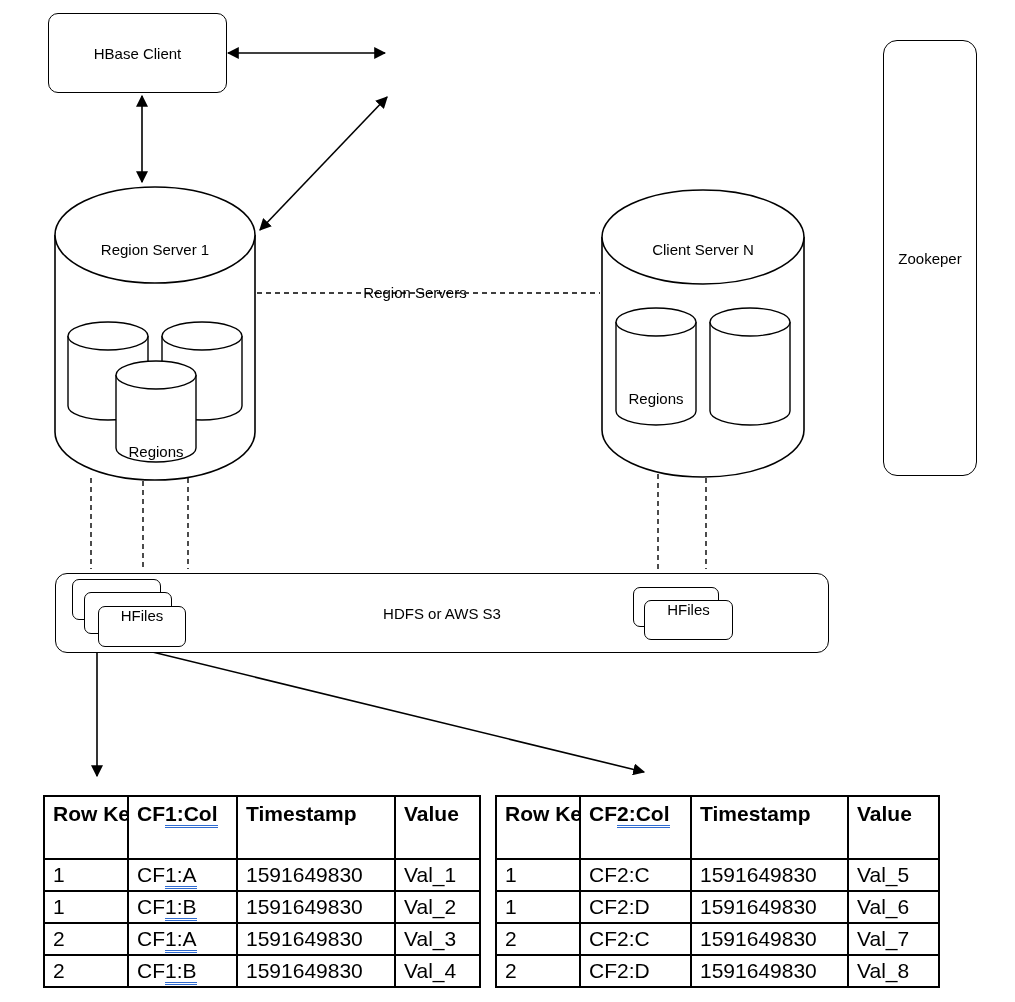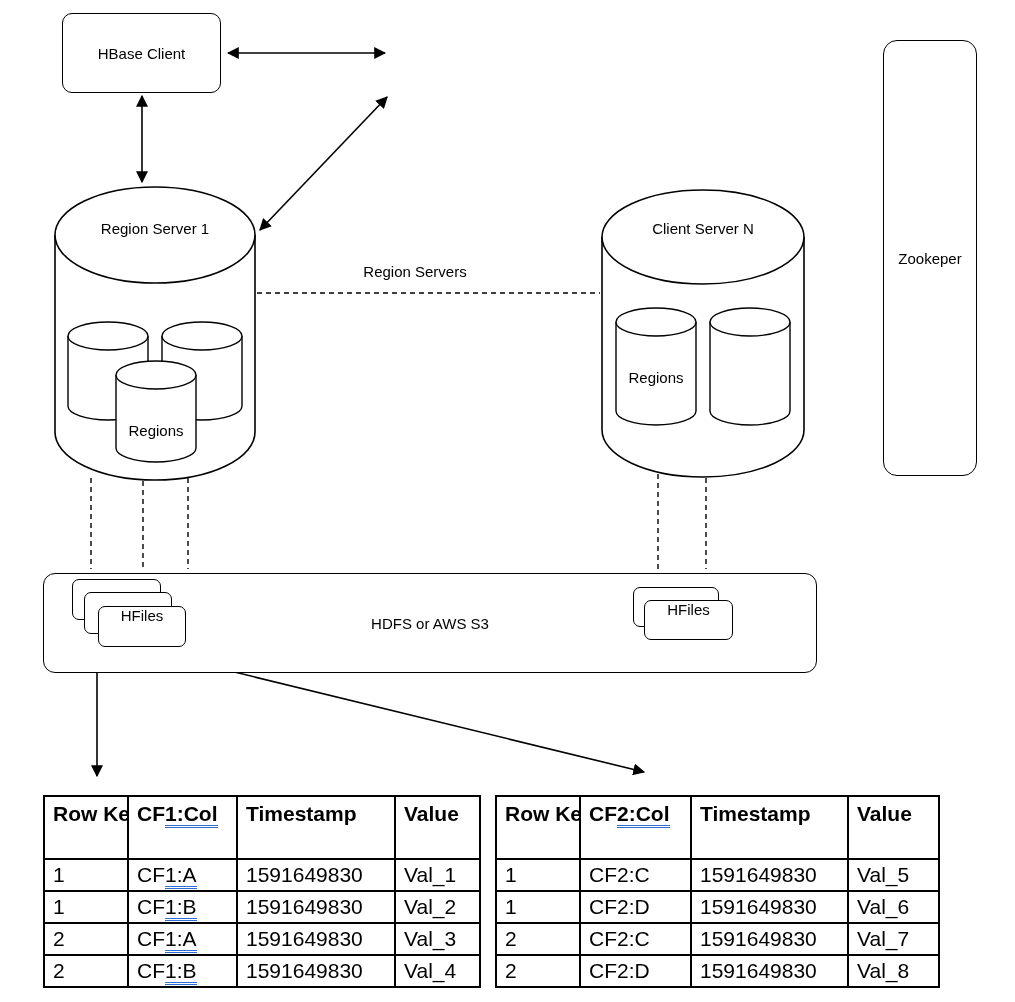--- a/index.html
+++ b/index.html
@@ -9,20 +9,21 @@
   }
   #shapes{position:absolute;left:0;top:0;width:1015px;height:1002px;}
   .box{
     position:absolute;box-sizing:border-box;background:#fff;border:1.5px solid #000;
     display:flex;align-items:center;justify-content:center;font-size:15px;
   }
   .rounded{border-radius:10px;}
   .lbl{
     position:absolute;font-size:15px;text-align:center;white-space:nowrap;
     transform:translate(-50%,-50%);
+    margin-top:21px;
   }
   .hfile{
     position:absolute;box-sizing:border-box;background:#fff;border:1.5px solid #000;
     border-radius:7px;display:flex;align-items:flex-start;justify-content:center;font-size:15px;margin-left:16px;
   }
   .dtable{
     position:absolute;border-collapse:collapse;table-layout:fixed;
     font-family:"Liberation Sans", sans-serif;background:#fff;
   }
   .dtable th,.dtable td{
@@ -84,30 +85,30 @@
     <line x1="91" y1="478" x2="91" y2="569" stroke="#000" stroke-width="1.4" stroke-dasharray="5,4"></line>
     <line x1="143" y1="481" x2="143" y2="569" stroke="#000" stroke-width="1.4" stroke-dasharray="5,4"></line>
     <line x1="188" y1="478" x2="188" y2="569" stroke="#000" stroke-width="1.4" stroke-dasharray="5,4"></line>
     <line x1="658" y1="474" x2="658" y2="569" stroke="#000" stroke-width="1.4" stroke-dasharray="5,4"></line>
     <line x1="706" y1="478" x2="706" y2="569" stroke="#000" stroke-width="1.4" stroke-dasharray="5,4"></line>
 
     <line x1="97" y1="648" x2="97" y2="776" stroke="#000" stroke-width="1.6" marker-end="url(#arr)"></line>
     <line x1="136" y1="648" x2="644" y2="772" stroke="#000" stroke-width="1.6" marker-end="url(#arr)"></line>
   </svg>
 
-  <div class="box rounded" style="left:62px;top:13px;width:159px;height:80px">
+  <div class="box rounded" style="left:48px;top:13px;width:179px;height:80px">
     <span>HBase Client</span>
   </div>
 
 
   <div class="box" style="left:883px;top:40px;width:94px;height:436px;border-radius:14px">
     <span>Zookeper</span>
   </div>
 
-  <div class="box" style="left:43px;top:573px;width:774px;height:100px;border-radius:12px">
+  <div class="box" style="left:55px;top:573px;width:774px;height:80px;border-radius:12px">
     <span>HDFS or AWS S3</span>
   </div>
 
   <div class="hfile" style="left:56px;top:579px;width:89px;height:41px"></div>
   <div class="hfile" style="left:68px;top:592px;width:88px;height:42px"></div>
   <div class="hfile" style="left:82px;top:606px;width:88px;height:41px">
     <span>HFiles</span>
   </div>
 
   <div class="hfile" style="left:617px;top:587px;width:86px;height:40px"></div>

